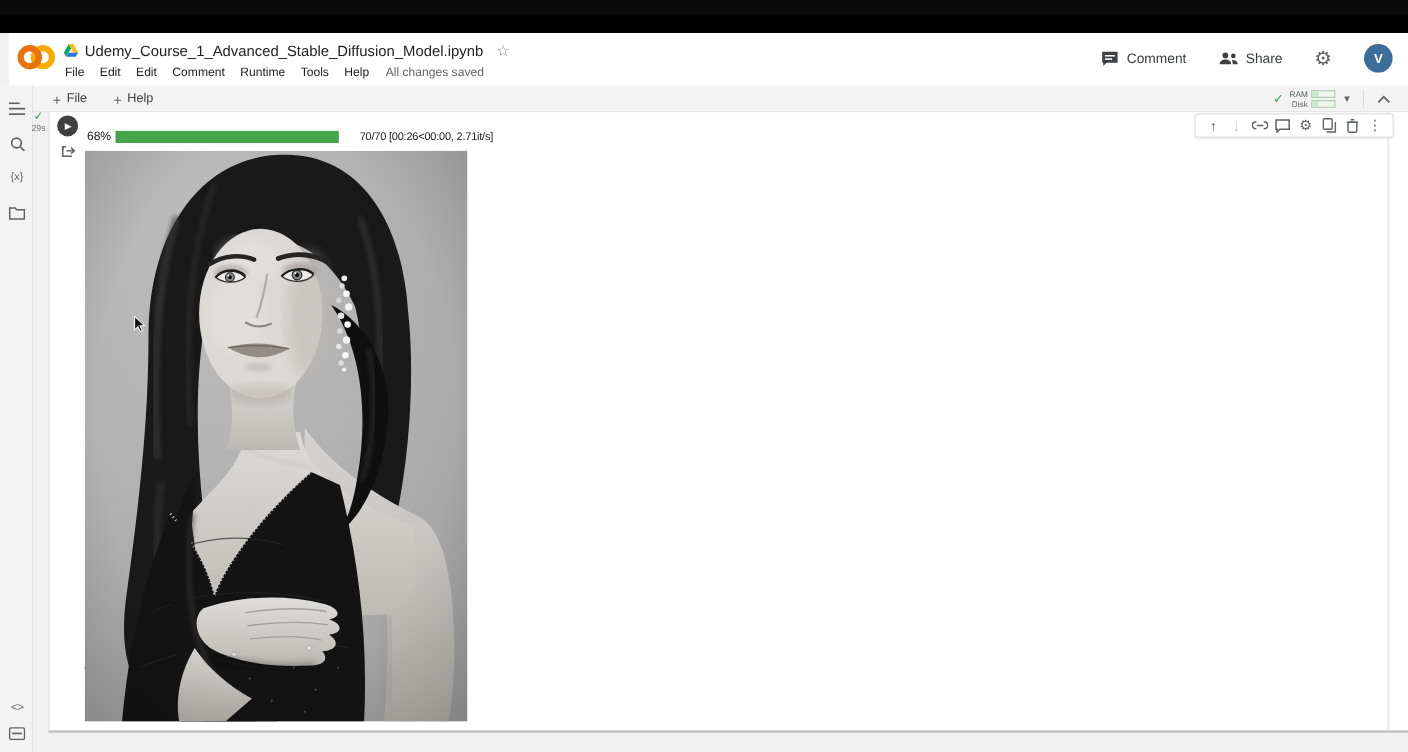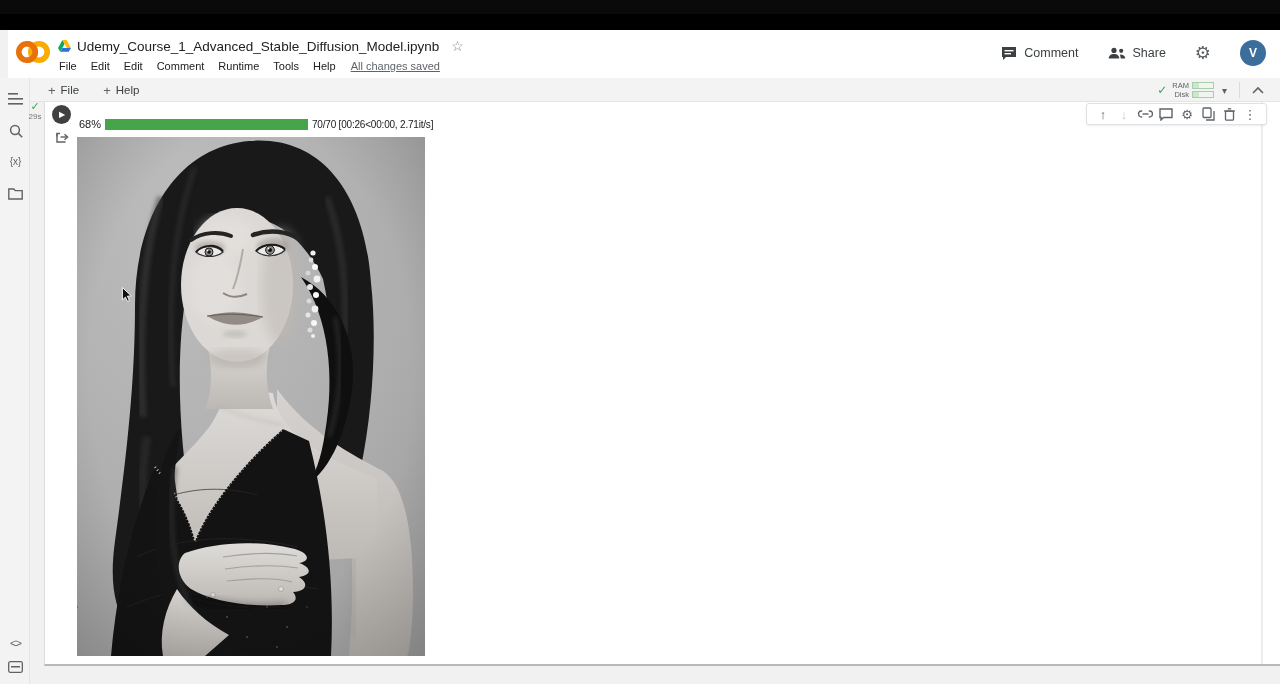--- a/index.html
+++ b/index.html
@@ -11,21 +11,21 @@
 
   
   .header { position:absolute; left:8px; top:0; right:0; height:48px; background:#ffffff; }
   .logo { position:absolute; left:6px; top:9px; width:38px; height:26px; }
   .docrow { position:absolute; left:50px; top:6px; height:20px; display:flex; align-items:center; }
   .driveicon { width:13px; height:12px; margin-right:6px; }
   .nbtitle { font-size:13.5px; color:#202124; white-space:nowrap; cursor:text; }
   .star { font-size:14px; color:#80868b; margin-left:12px; cursor:pointer; }
   .menurow { position:absolute; left:44px; top:27px; height:18px; display:flex; align-items:center; }
   .menuitem { font-size:11px; color:#202124; padding:2px 7px; cursor:pointer; border-radius:2px; }
-  .savestatus { font-size:11px; color:#5f6368; margin-left:8px; text-decoration:underline; cursor:pointer; }
+  .savestatus { font-size:11px; color:#5f6368; margin-left:8px; cursor:pointer; }
   .hdr-right { position:absolute; right:14px; top:8px; height:30px; display:flex; align-items:center; gap:29px; }
   .hbtn { display:flex; align-items:center; gap:7px; cursor:pointer; }
   .hbtn-label { font-size:12.5px; color:#3c4043; }
   .gearglyph { font-size:18px; color:#5f6368; cursor:pointer; line-height:1; }
   .avatar { width:26px; height:26px; border-radius:50%; background:#3c6e9b; color:#fff; font-size:12px;
     font-weight:bold; display:flex; align-items:center; justify-content:center; cursor:pointer; }
 
   
   .toolbar { position:absolute; left:30px; top:48px; right:0; height:24px; background:#f3f3f3;
     border-bottom:1px solid #e4e4e4; }
@@ -64,21 +64,21 @@
   .execbadge .chk { color:#34a853; font-size:11px; line-height:11px; display:block; }
   .execbadge .secs { color:#757575; font-size:8px; line-height:10px; display:block; }
   .playbtn { position:absolute; left:7px; top:3px; width:19px; height:19px; border-radius:50%;
     background:#404040; color:#fff; font-size:8px; display:flex; align-items:center; justify-content:center;
     padding-left:1px; cursor:pointer; }
   .outicon { position:absolute; left:10px; top:28px; cursor:pointer; }
 
   .progress-label { position:absolute; left:34px; top:16px; font-size:11px; color:#212121; }
   .progress-track { position:absolute; left:60px; top:17px; width:203px; height:11px; background:#ececec; }
   .progress-fill { height:100%; background:#46a44a; }
-  .progress-stats { position:absolute; left:267px; top:17px; font-size:10px; letter-spacing:-0.2px; color:#212121; white-space:nowrap; }
+  .progress-stats { position:absolute; left:282px; top:17px; font-size:10px; letter-spacing:-0.2px; color:#212121; white-space:nowrap; }
 
   .outimg { position:absolute; left:32px; top:35px; width:348px; height:519px; }
   .outimg svg { display:block; }
   .cursor { position:absolute; left:76px; top:185px; pointer-events:none; }
 
   
   .celltb { position:absolute; top:1px; right:13px; height:22px; display:flex; align-items:center; gap:3px;
     padding:0 7px; background:#fff; border:1px solid #dfe1e5; border-radius:3px;
     box-shadow:0 1px 2px rgba(0,0,0,0.08); }
   .ct-icon { width:18px; height:18px; display:flex; align-items:center; justify-content:center;

